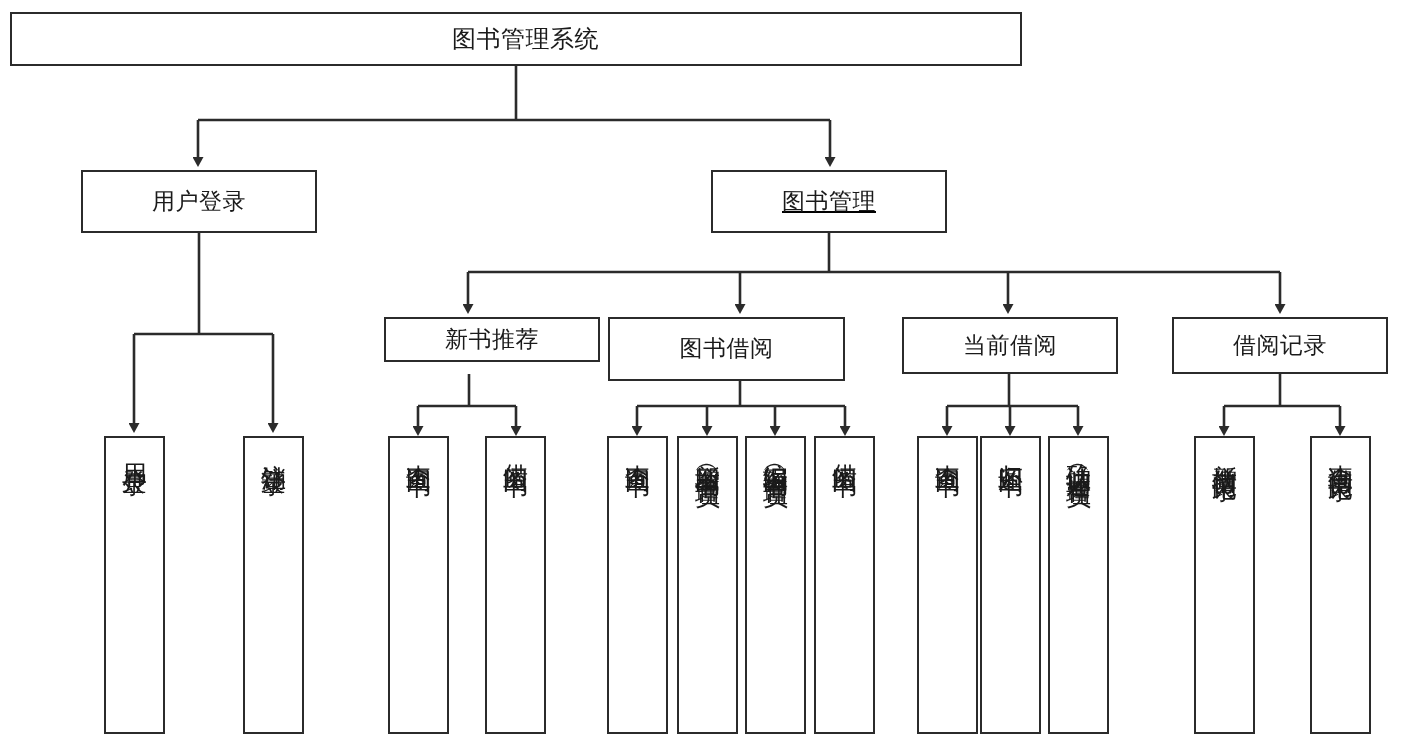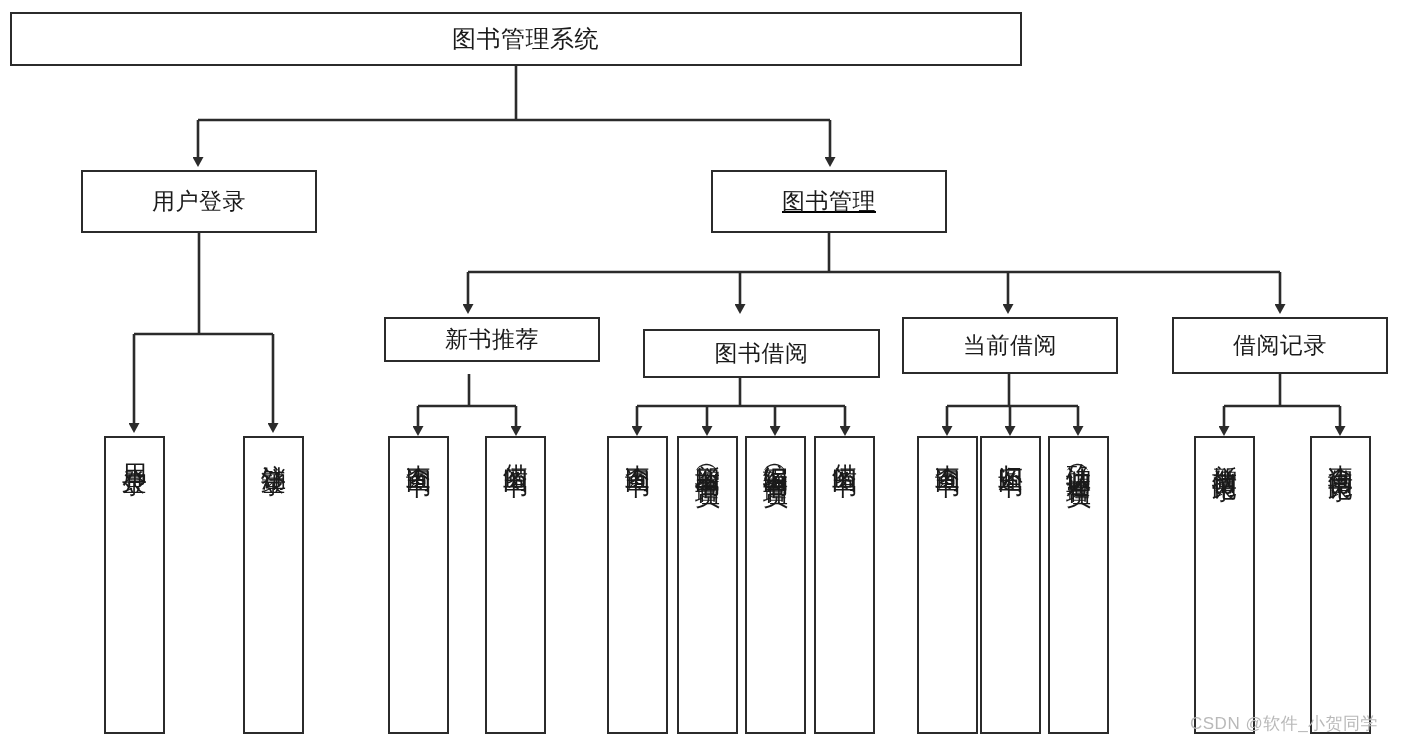--- a/index.html
+++ b/index.html
@@ -135,21 +135,21 @@
   <div class="node horizontal" style="left: 81px; top: 170px; width: 236px; height: 63px;">
     <span class="label">用户登录</span>
   </div>
   <div class="node horizontal" style="left: 711px; top: 170px; width: 236px; height: 63px; text-decoration: underline;">
     <span class="label">图书管理</span>
   </div>
 
   <div class="node horizontal" style="left: 362px; top: 317px; width: 216px; height: 45px; margin-left: 22px;">
     <span class="label">新书推荐</span>
   </div>
-  <div class="node horizontal" style="left: 643px; top: 317px; width: 237px; height: 49px; margin-top: 12px;">
+  <div class="node horizontal" style="left: 608px; top: 317px; width: 237px; height: 64px;">
     <span class="label">图书借阅</span>
   </div>
   <div class="node horizontal" style="left: 1172px; top: 317px; width: 216px; height: 57px;">
     <span class="label">借阅记录</span>
   </div>
   <div class="node horizontal" style="left: 902px; top: 317px; width: 216px; height: 57px;">
     <span class="label">当前借阅</span>
   </div>
 
   <div class="node vertical" style="left: 104px; top: 436px; width: 61px; height: 298px;">
@@ -185,15 +185,14 @@
   <div class="node vertical" style="left: 1048px; top: 436px; width: 61px; height: 298px;">
     <span class="label">确认归还（管理员）</span>
   </div>
   <div class="node vertical" style="left: 1194px; top: 436px; width: 61px; height: 298px;">
     <span class="label">新增借阅记录</span>
   </div>
   <div class="node vertical" style="left: 1310px; top: 436px; width: 61px; height: 298px;">
     <span class="label">查询借阅记录</span>
   </div>
 
-  <div class="watermark">CSDN @软件_小贺同学</div>
 
 </div>
 
 </body></html>

